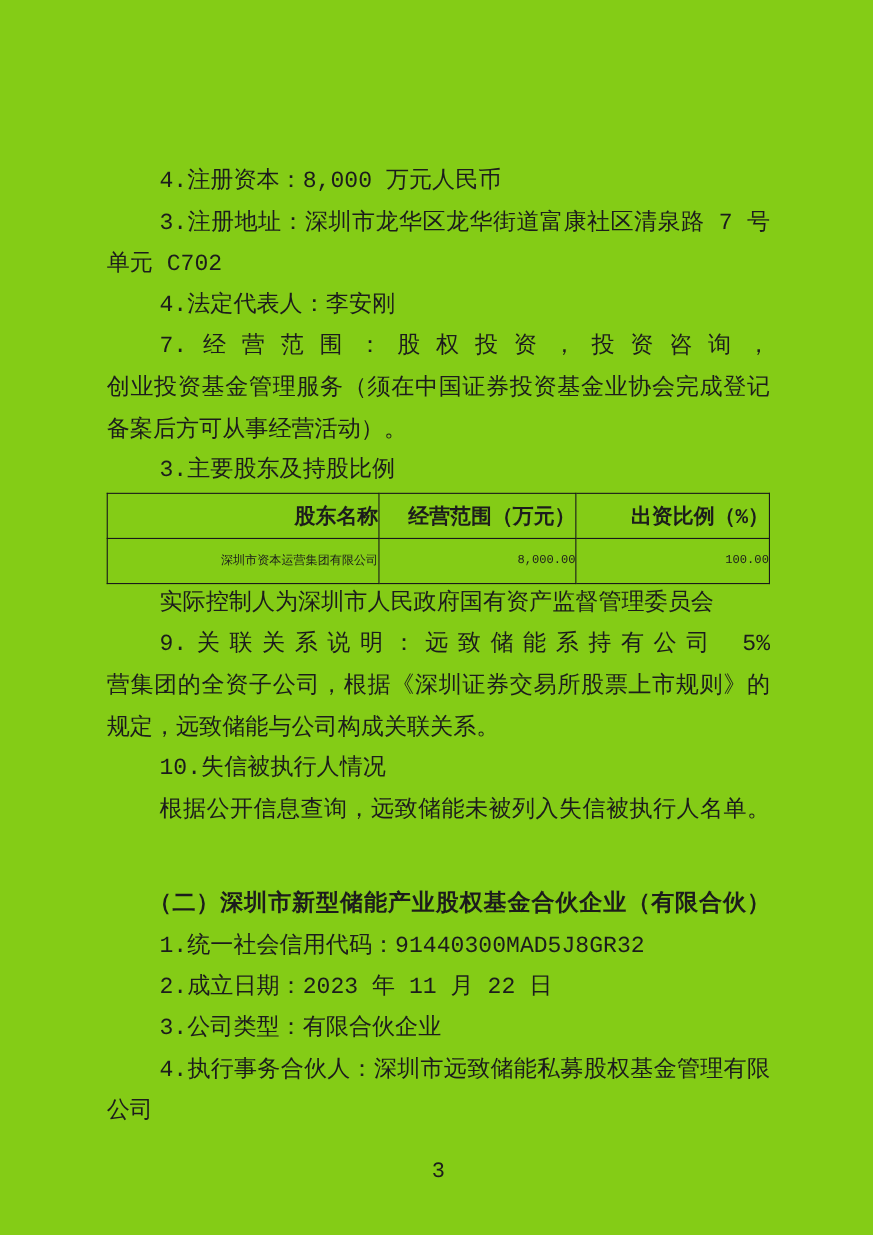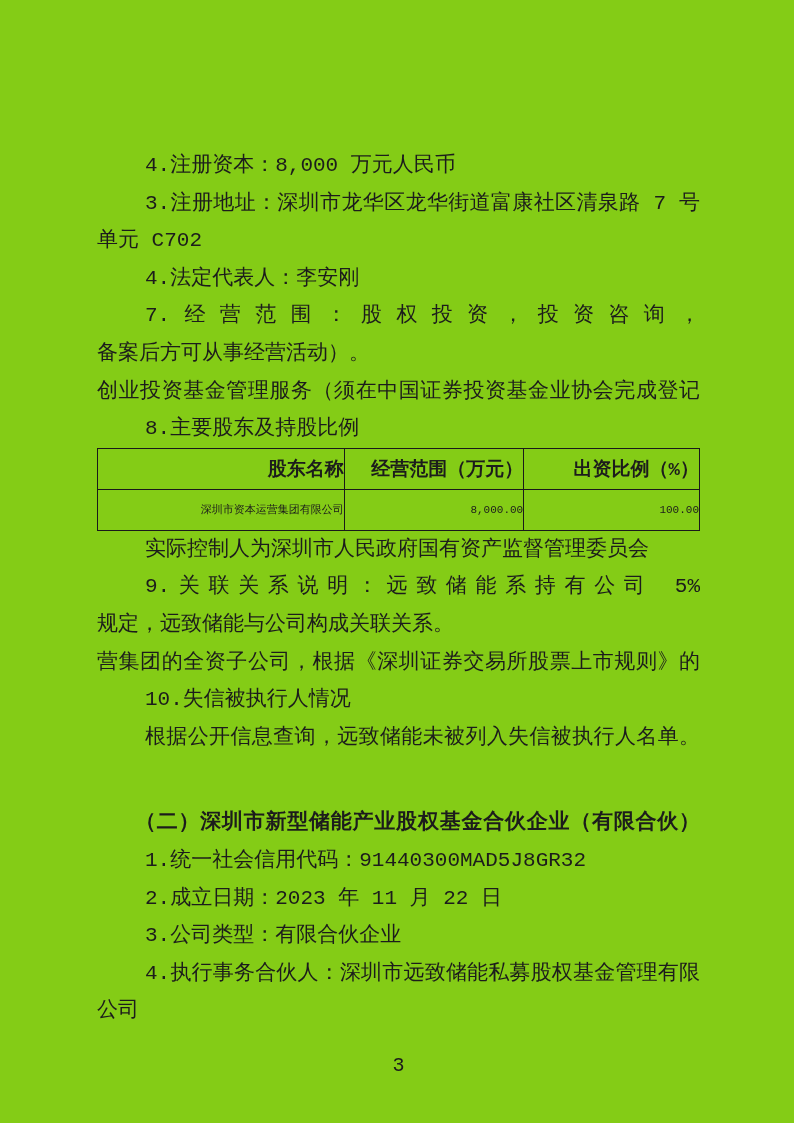--- a/index.html
+++ b/index.html
@@ -76,23 +76,23 @@
 <body>
 
 <div class="page">
   <div class="content">
 
     <div class="line indent">4.注册资本：8,000 万元人民币</div>
     <div class="line indent justify">3.注册地址：深圳市龙华区龙华街道富康社区清泉路 7 号 C</div>
     <div class="line">单元 C702</div>
     <div class="line indent">4.法定代表人：李安刚</div>
     <div class="line indent justify">7.经营范围：股权投资，投资咨询，私募股权投资基金管理、</div>
+    <div class="line justify">创业投资基金管理服务（须在中国证券投资基金业协会完成登记</div>
     <div class="line">备案后方可从事经营活动）。</div>
-    <div class="line justify">创业投资基金管理服务（须在中国证券投资基金业协会完成登记</div>
-    <div class="line indent">8.主要股东及持股比例</div>
+    <div class="line indent">3.主要股东及持股比例</div>
 
     <table class="sh-table">
       <colgroup>
         <col class="col-name">
         <col class="col-amt">
         <col class="col-ratio">
       </colgroup>
       <tbody>
           <tr>
         <th>股东名称</th>
@@ -102,22 +102,22 @@
       <tr>
         <td>深圳市资本运营集团有限公司</td>
         <td>8,000.00</td>
         <td>100.00</td>
       </tr>
     </tbody>
       </table>
 
     <div class="line indent">实际控制人为深圳市人民政府国有资产监督管理委员会</div>
     <div class="line indent justify">9.关联关系说明：远致储能系持有公司 5%以上股份的资本运</div>
+    <div class="line justify">营集团的全资子公司，根据《深圳证券交易所股票上市规则》的</div>
     <div class="line">规定，远致储能与公司构成关联关系。</div>
-    <div class="line justify">营集团的全资子公司，根据《深圳证券交易所股票上市规则》的</div>
     <div class="line indent">10.失信被执行人情况</div>
     <div class="line indent justify">根据公开信息查询，远致储能未被列入失信被执行人名单。</div>
     <div class="line indent-sm bold justify">（二）深圳市新型储能产业股权基金合伙企业（有限合伙）</div>
     <div class="line indent">1.统一社会信用代码：91440300MAD5J8GR32</div>
     <div class="line indent">2.成立日期：2023 年 11 月 22 日</div>
     <div class="line indent">3.公司类型：有限合伙企业</div>
     <div class="line indent justify">4.执行事务合伙人：深圳市远致储能私募股权基金管理有限</div>
     <div class="line">公司</div>
 
     <div class="line page-number">3</div>

